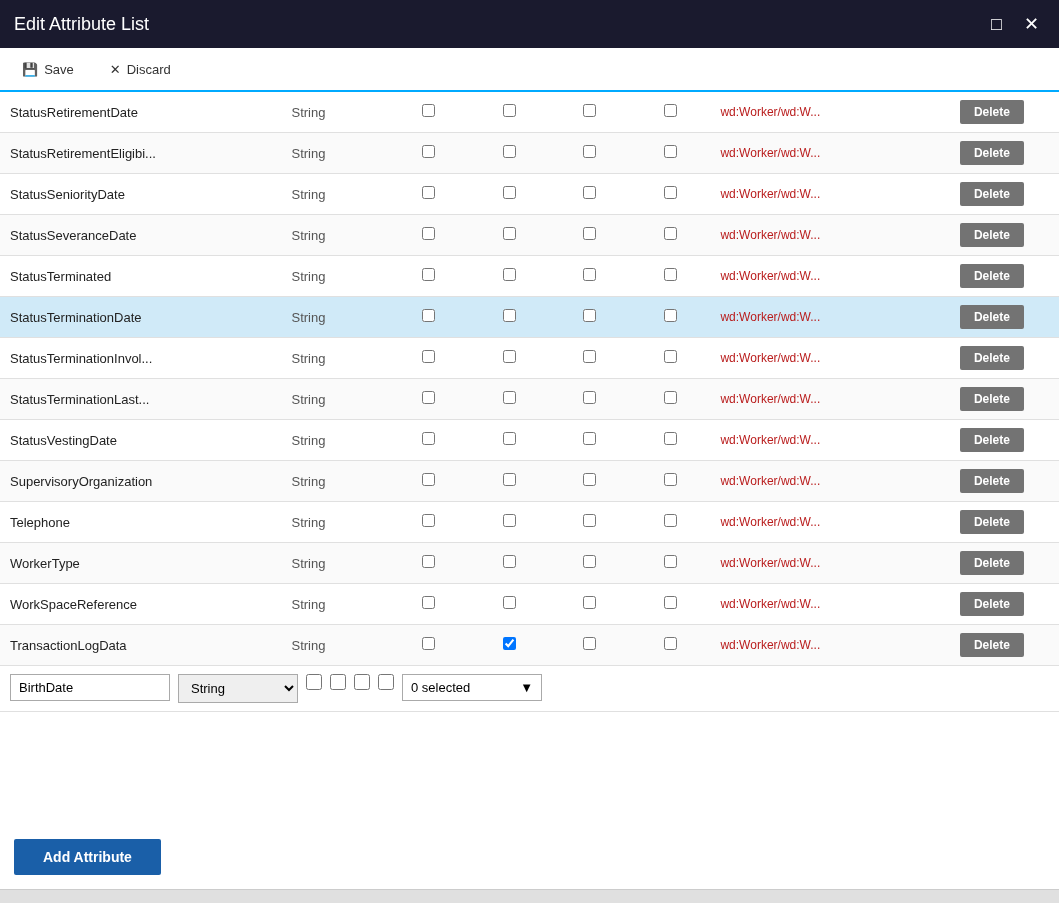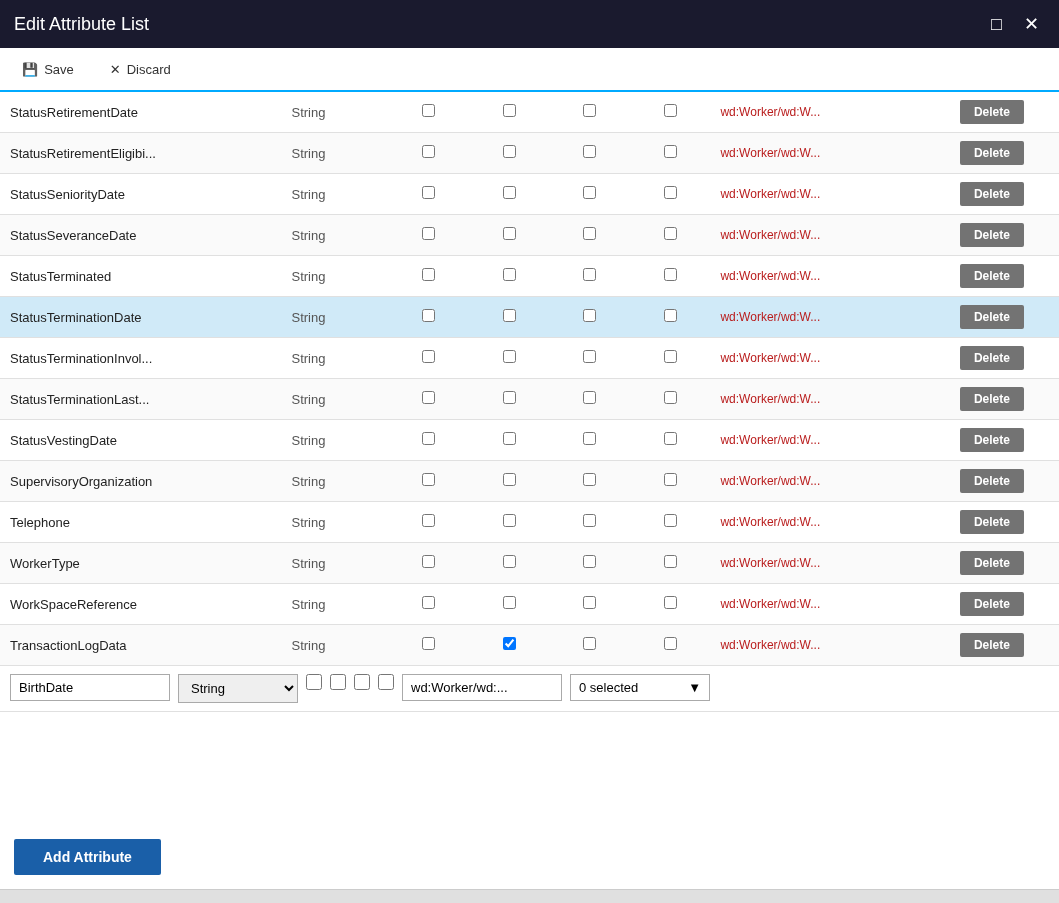--- a/index.html
+++ b/index.html
@@ -357,21 +357,20 @@
       </table>
 
       <div class="add-row">
         <input type="text" style="width: 160px;" value="BirthDate">
         <select>
         <option value="String">String</option><option value="Integer">Integer</option><option value="Boolean">Boolean</option><option value="Date">Date</option></select>
         <input type="checkbox" style="">
         <input type="checkbox" style="">
         <input type="checkbox" style="">
         <input type="checkbox" style="">
-        <input type="text" class="xpath-input" value="wd:Worker/wd:..." style="">
         <div class="selected-dropdown">
           <span>0 selected</span>
           <span class="chevron">▼</span>
         </div>
       </div>
     </div>
 
     <div class="add-attribute-section">
       <button class="add-attribute-btn">Add Attribute</button>
     </div>

